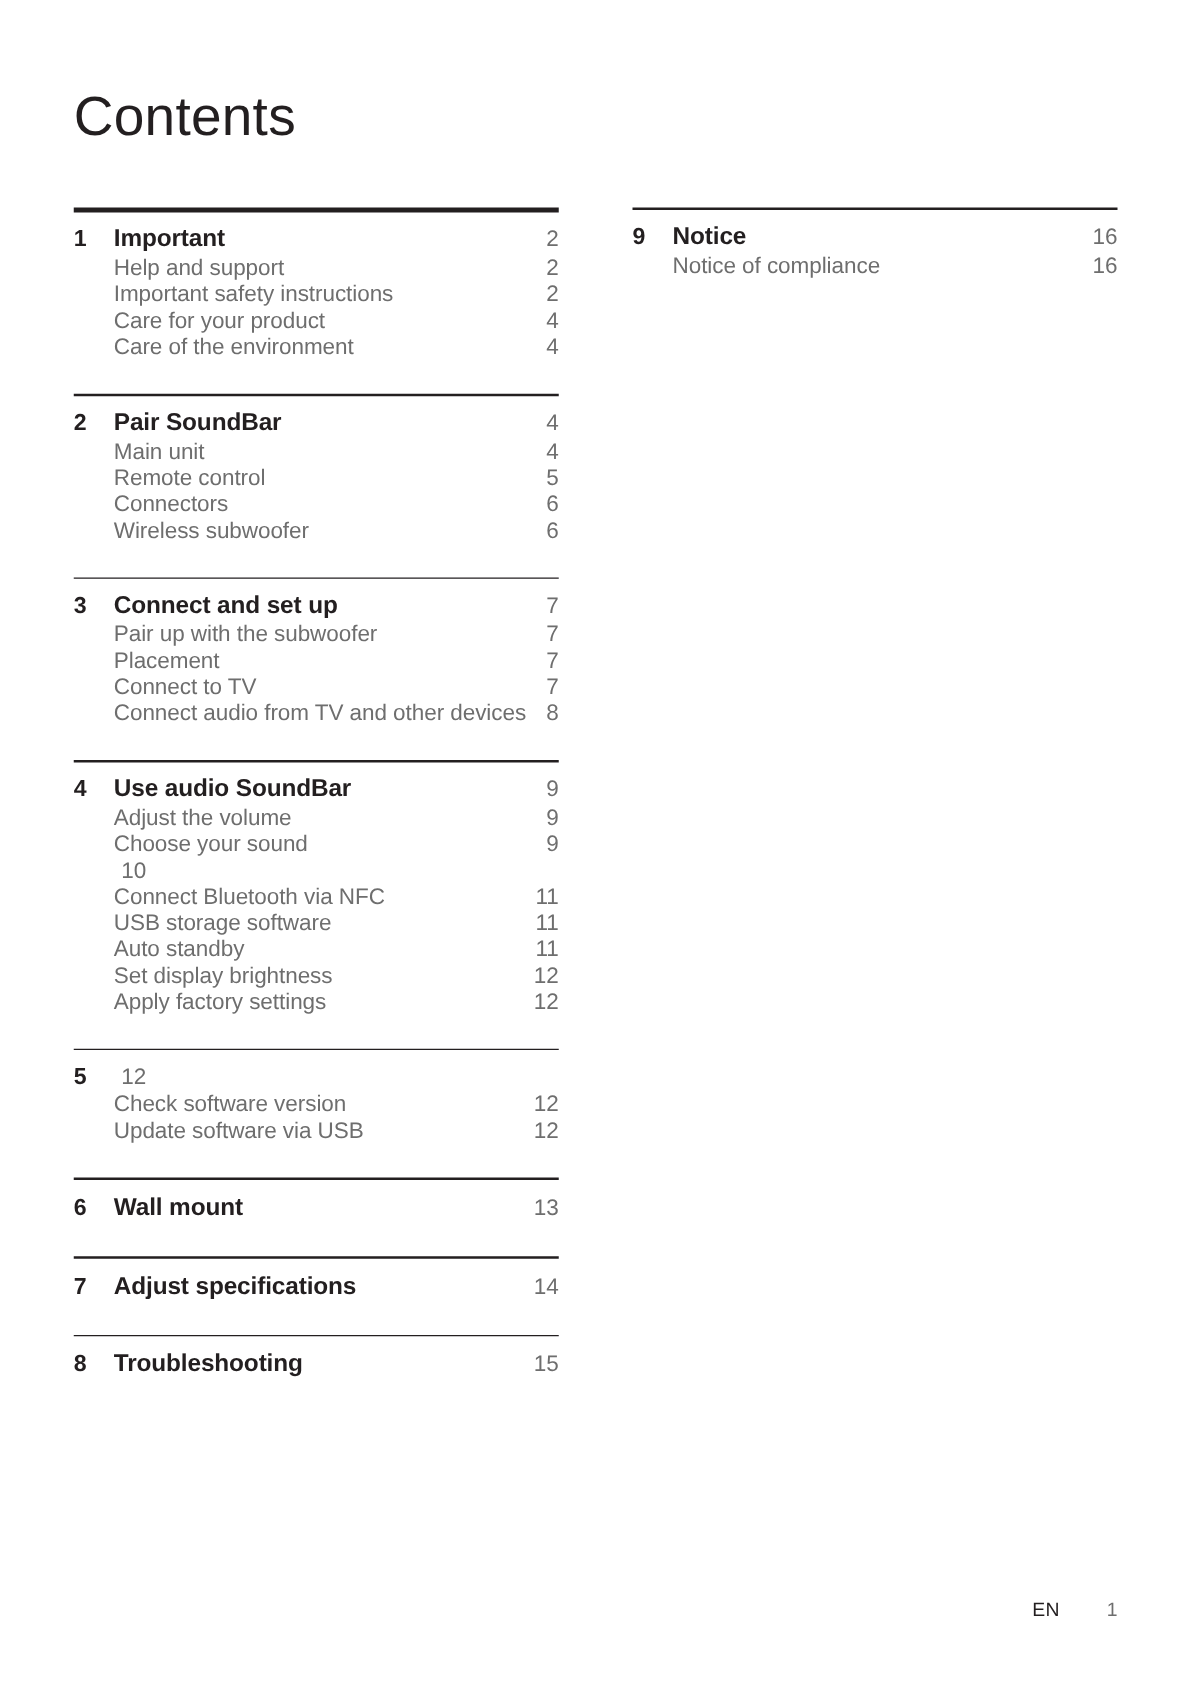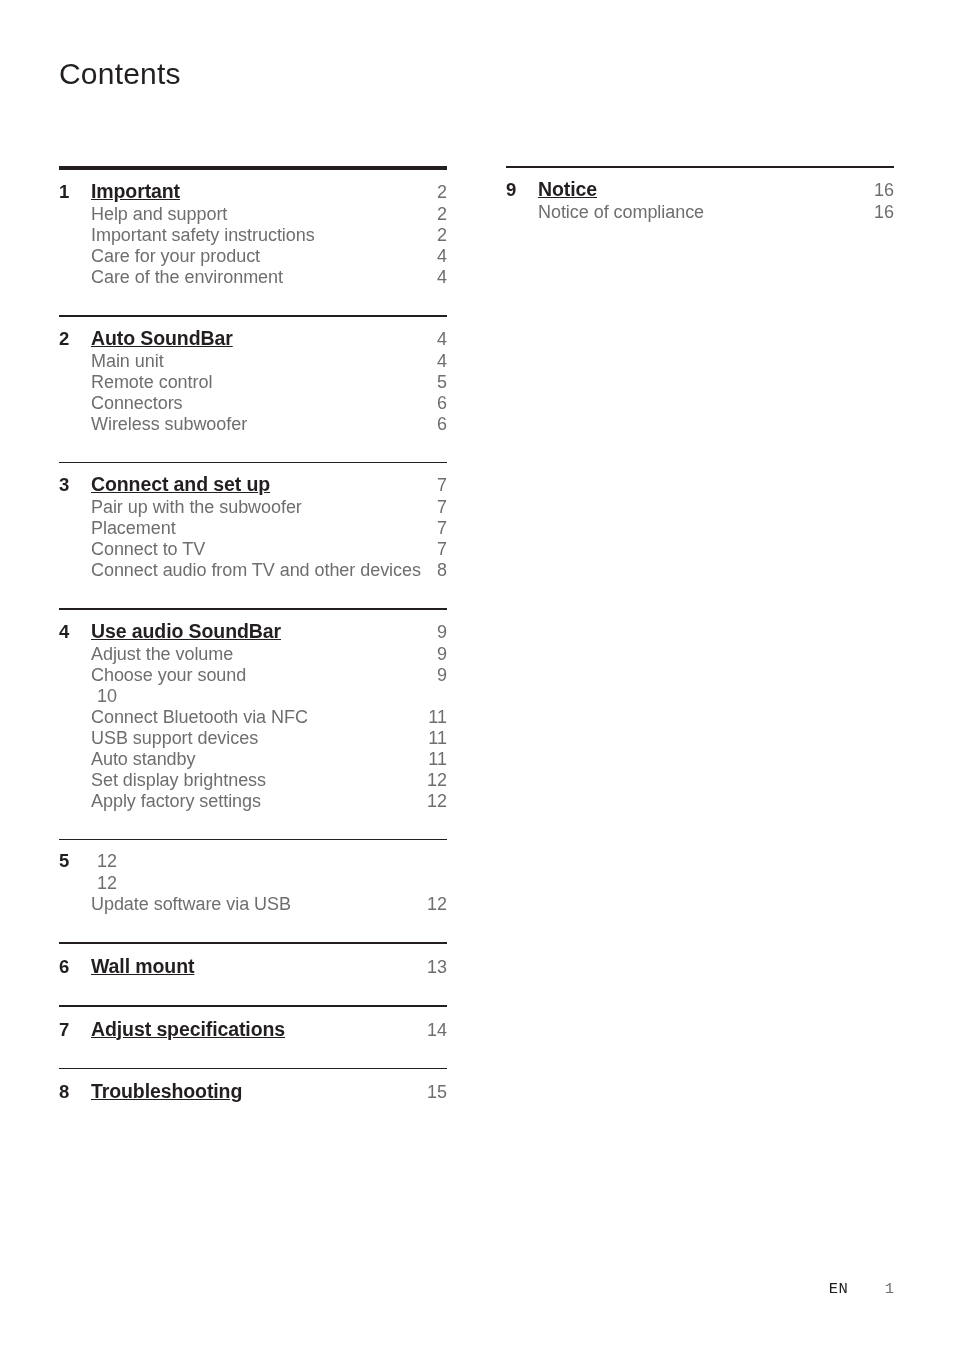--- a/index.html
+++ b/index.html
@@ -16,22 +16,22 @@
   }
   .page {
     position: absolute;
     inset: 0;
   }
 
   
   .page-title {
     position: absolute;
     left: 59px;
-    top: 57px;
-    font-size: 30px;
+    top: 70px;
+    font-size: 44px;
     font-weight: 300;
     letter-spacing: 0.2px;
     color: #231f20;
     line-height: 1.1;
   }
 
   
   .col {
     position: absolute;
     top: 166px;
@@ -91,21 +91,20 @@
   .row-head .row-num {
     font-size: 18.5px;
     font-weight: bold;
     color: #231f20;
   }
   .row-head .row-text {
     font-size: 19.5px;
     font-weight: bold;
     color: #231f20;
     letter-spacing: -0.1px;
-    text-decoration: underline;
   }
   .row-head .row-page {
     font-size: 18px;
     font-weight: 400;
     color: #6e6e6e;
   }
 
   
   .row-sub {
     margin-top: 0;
@@ -128,21 +127,20 @@
     margin-bottom: 0;
   }
 
   
   .footer {
     position: absolute;
     right: 60px;
     bottom: 52px;
     display: flex;
     align-items: flex-start;
-    font-family: Liberation Mono, monospace;
   }
   .footer-lang {
     font-size: 15.5px;
     color: #231f20;
     letter-spacing: 0.3px;
   }
   .footer-page {
     font-size: 15.5px;
     color: #6e6e6e;
     width: 46px;
@@ -184,21 +182,21 @@
             <span class="row-num"></span>
             <span class="row-text">Care of the environment</span>
             <span class="row-page">4</span>
           </div>
         </div>
         <div class="chapter-gap-before"></div>
         <div class="rule-sep"></div>
         <div class="chapter">
           <div class="row row-head">
             <span class="row-num">2</span>
-            <span class="row-text">Auto SoundBar</span>
+            <span class="row-text">Pair SoundBar</span>
             <span class="row-page">4</span>
           </div>
           <div class="row row-sub">
             <span class="row-num"></span>
             <span class="row-text">Main unit</span>
             <span class="row-page">4</span>
           </div>
           <div class="row row-sub">
             <span class="row-num"></span>
             <span class="row-text">Remote control</span>
@@ -266,21 +264,21 @@
             <span class="row-num"></span>
             <span class="row-page">10</span>
           </div>
           <div class="row row-sub">
             <span class="row-num"></span>
             <span class="row-text">Connect Bluetooth via NFC</span>
             <span class="row-page">11</span>
           </div>
           <div class="row row-sub">
             <span class="row-num"></span>
-            <span class="row-text">USB support devices</span>
+            <span class="row-text">USB storage software</span>
             <span class="row-page">11</span>
           </div>
           <div class="row row-sub">
             <span class="row-num"></span>
             <span class="row-text">Auto standby</span>
             <span class="row-page">11</span>
           </div>
           <div class="row row-sub">
             <span class="row-num"></span>
             <span class="row-text">Set display brightness</span>
@@ -294,20 +292,21 @@
         </div>
         <div class="chapter-gap-before"></div>
         <div class="rule-sep"></div>
         <div class="chapter">
           <div class="row row-head">
             <span class="row-num">5</span>
             <span class="row-page">12</span>
           </div>
           <div class="row row-sub">
             <span class="row-num"></span>
+            <span class="row-text">Check software version</span>
             <span class="row-page">12</span>
           </div>
           <div class="row row-sub">
             <span class="row-num"></span>
             <span class="row-text">Update software via USB</span>
             <span class="row-page">12</span>
           </div>
         </div>
         <div class="chapter-gap-before"></div>
         <div class="rule-sep"></div>

